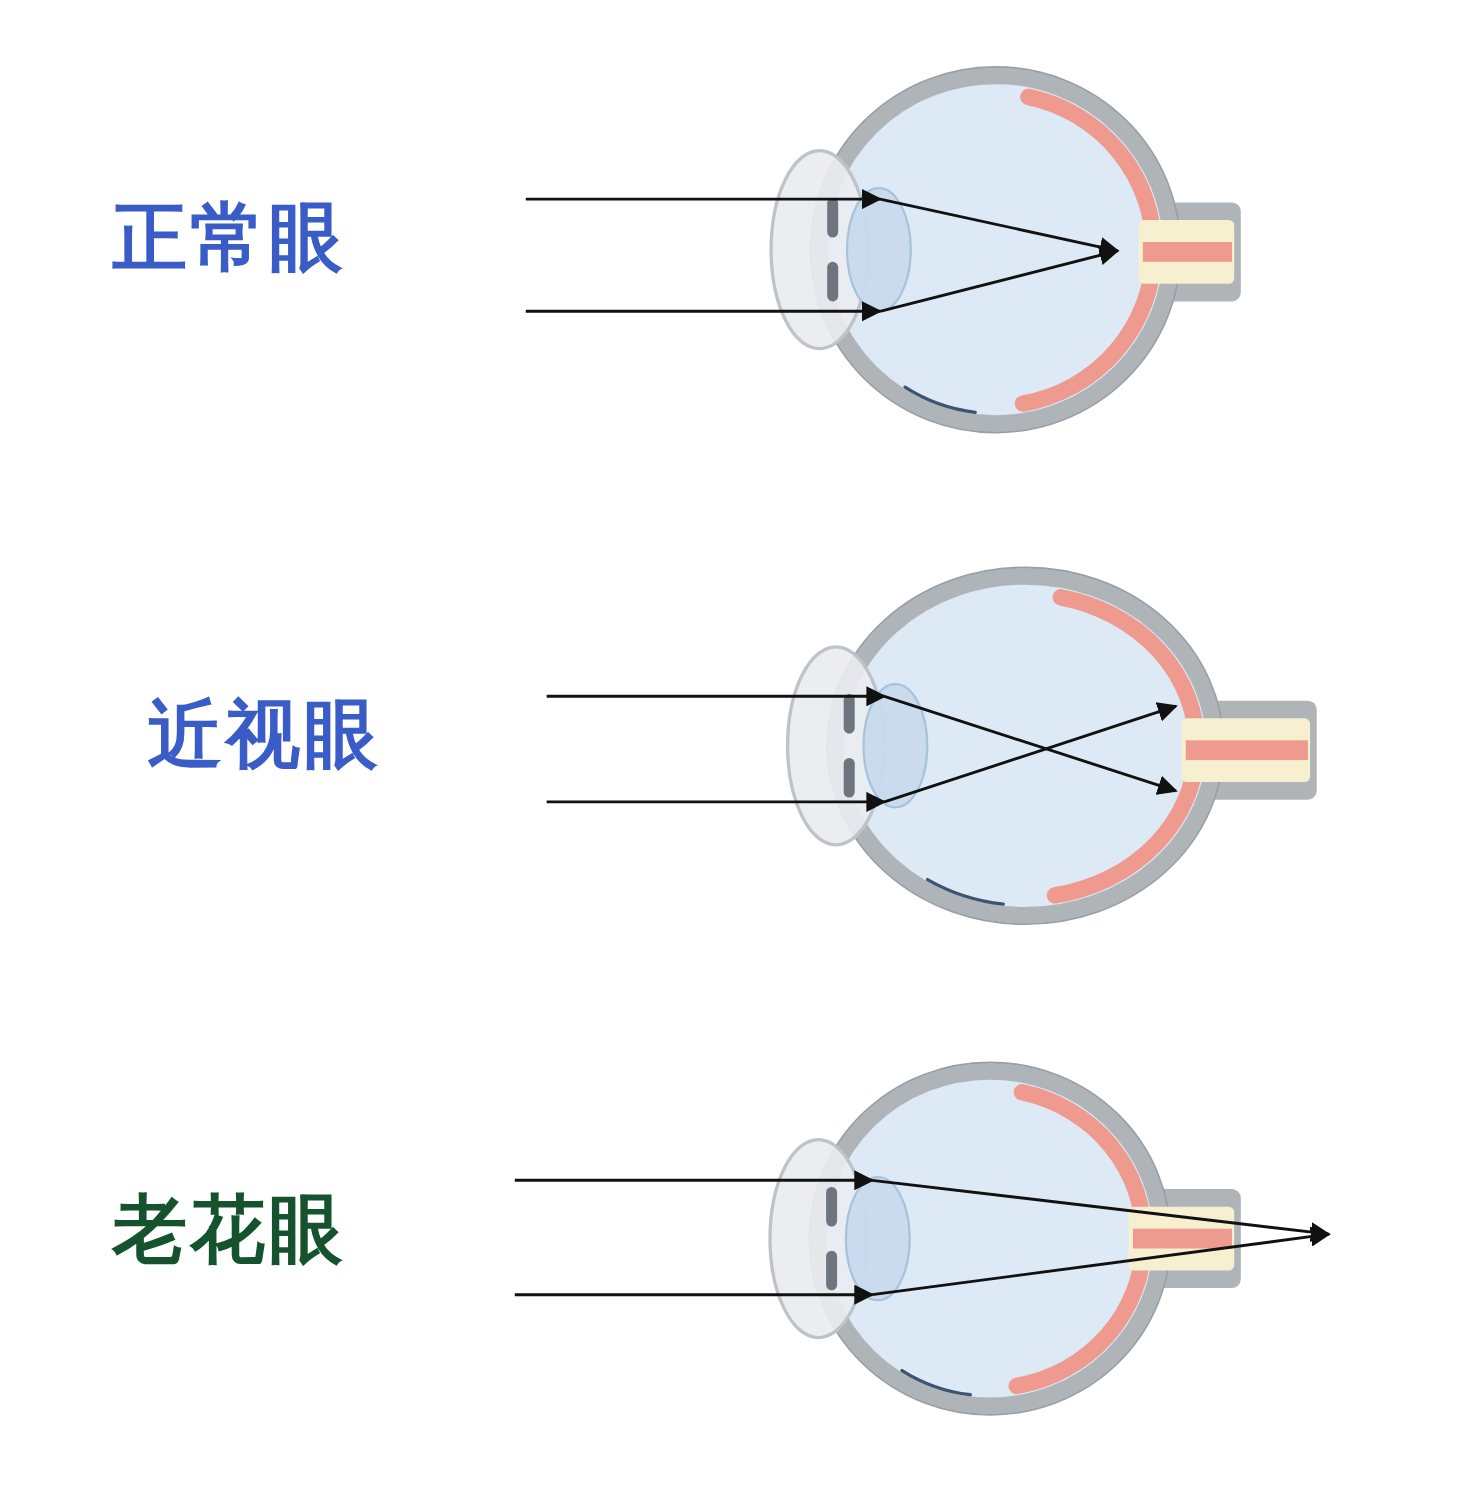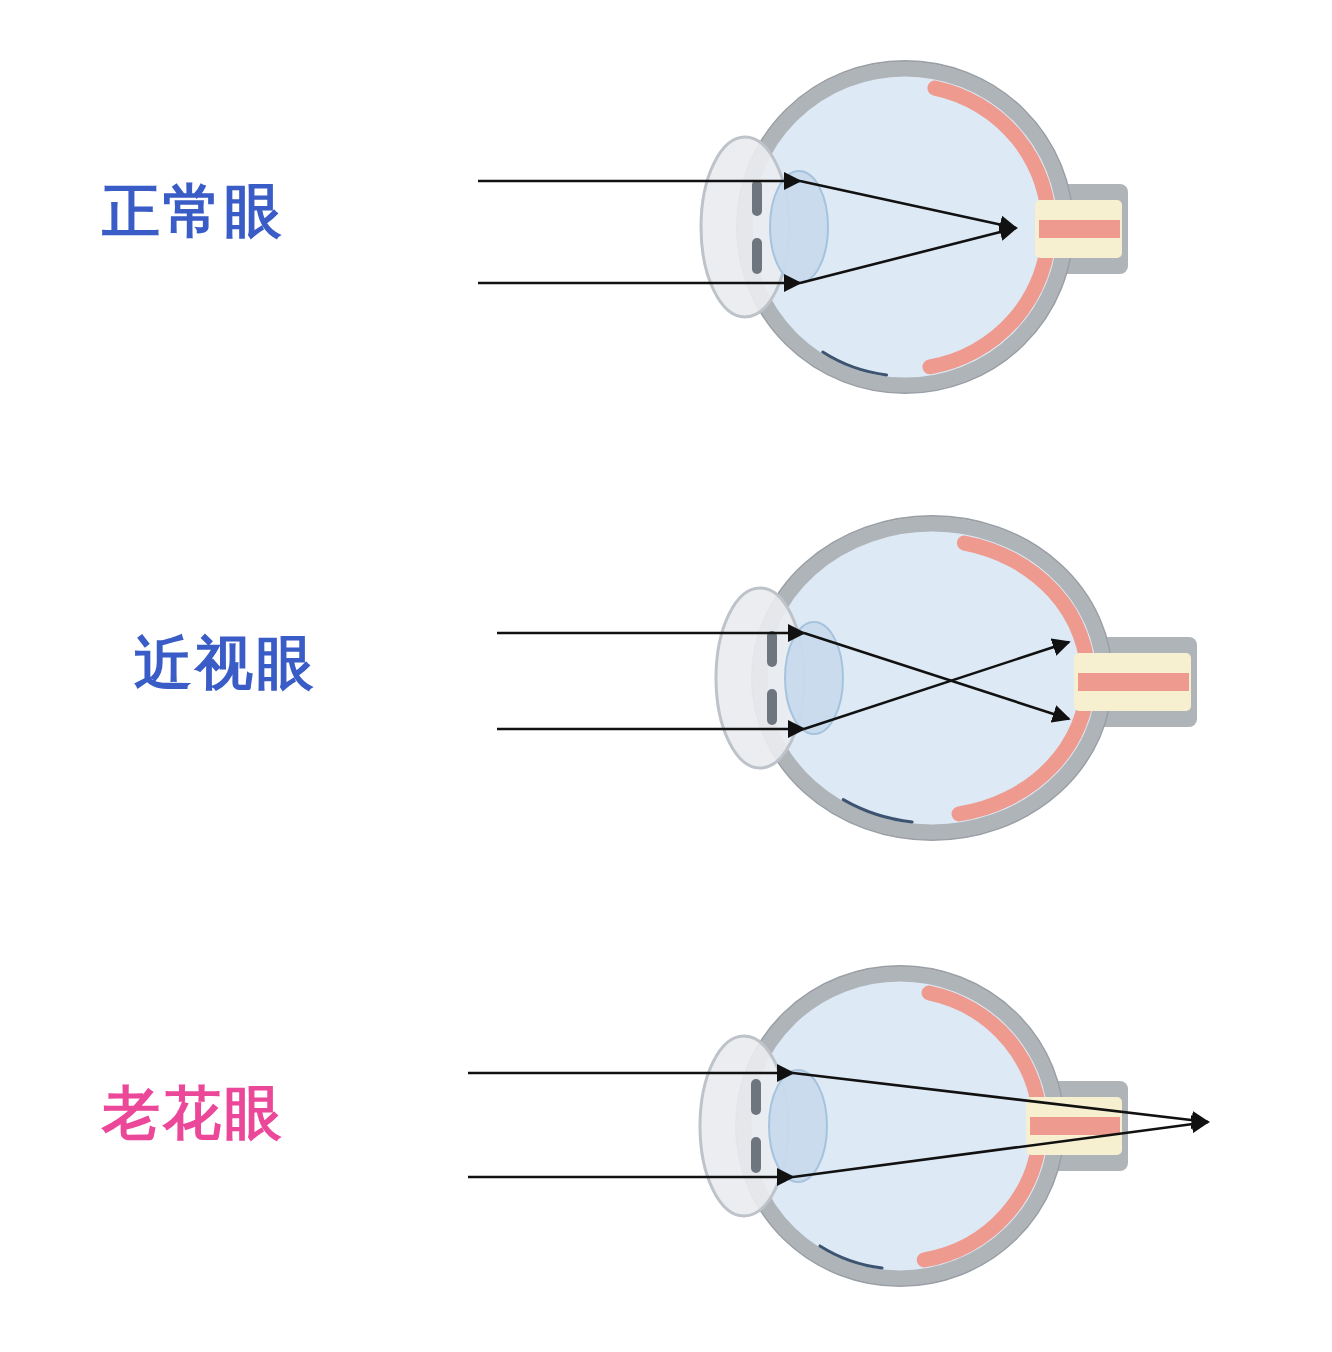--- a/index.html
+++ b/index.html
@@ -30,21 +30,21 @@
     display: block;
   }
   #row-normal      { top: 0; }
   #row-myopia      { top: 452px; margin-left: 32px; }
   #row-presbyopia  { top: 902px; }
   .label {
     position: absolute;
     left: 102px;
     top: 182px;
     margin: 0;
-    font-size: 58px;
+    font-size: 68px;
     line-height: 1;
     font-weight: 900;
     letter-spacing: 3px;
     z-index: 2;
     font-family: "Liberation Sans", sans-serif;
     white-space: nowrap;
   }
 </style>
 </head>
 <body>
@@ -97,21 +97,21 @@
         <line x1="740" y1="242" x2="740" y2="268" stroke="#6e757e" stroke-width="10" stroke-linecap="round"></line>
         <ellipse cx="782" cy="226" rx="29" ry="56" fill="#c7daec" fill-opacity="0.95" stroke="#a6c3dd" stroke-width="2"></ellipse>
         <line x1="465" y1="181" x2="772" y2="181" stroke="#111111" stroke-width="2.6" marker-end="url(#myopia-ar)"></line>
         <line x1="772" y1="181" x2="1037" y2="267" stroke="#111111" stroke-width="2.6" marker-end="url(#myopia-ar)"></line>
         <line x1="465" y1="277" x2="772" y2="277" stroke="#111111" stroke-width="2.6" marker-end="url(#myopia-ar)"></line>
         <line x1="772" y1="277" x2="1037" y2="190" stroke="#111111" stroke-width="2.6" marker-end="url(#myopia-ar)"></line>
       </svg>
   </section>
 
   <section class="row" id="row-presbyopia">
-    <h2 class="label" style="color: #ec4899;">老花眼</h2>
+    <h2 class="label" style="color: #14532d;">老花眼</h2>
     <svg class="fig" id="fig-presbyopia" viewBox="0 0 1332 450">
         <defs>
           <marker id="presbyopia-ar" viewBox="0 0 10 10" refX="9" refY="5" markerWidth="7" markerHeight="7" orient="auto">
             <path d="M0 0 L10 5 L0 10 z" fill="#111111"></path>
           </marker>
         </defs>
         <rect x="1030" y="179" width="98" height="90" rx="8" fill="#afb4b9"></rect>
         <ellipse cx="900" cy="224" rx="164" ry="160" fill="none" stroke="#999fa5" stroke-width="2"></ellipse>
         <ellipse cx="900" cy="224" rx="156" ry="152" fill="#dde9f5" stroke="#afb4b9" stroke-width="15"></ellipse>
         <path d="M 929.1076367144864 90.97192630020245 A 140 136 0 0 1 924.3107448733703 357.9338544096603" fill="none" stroke="#ee9a8e" stroke-width="15" stroke-linecap="round"></path>

